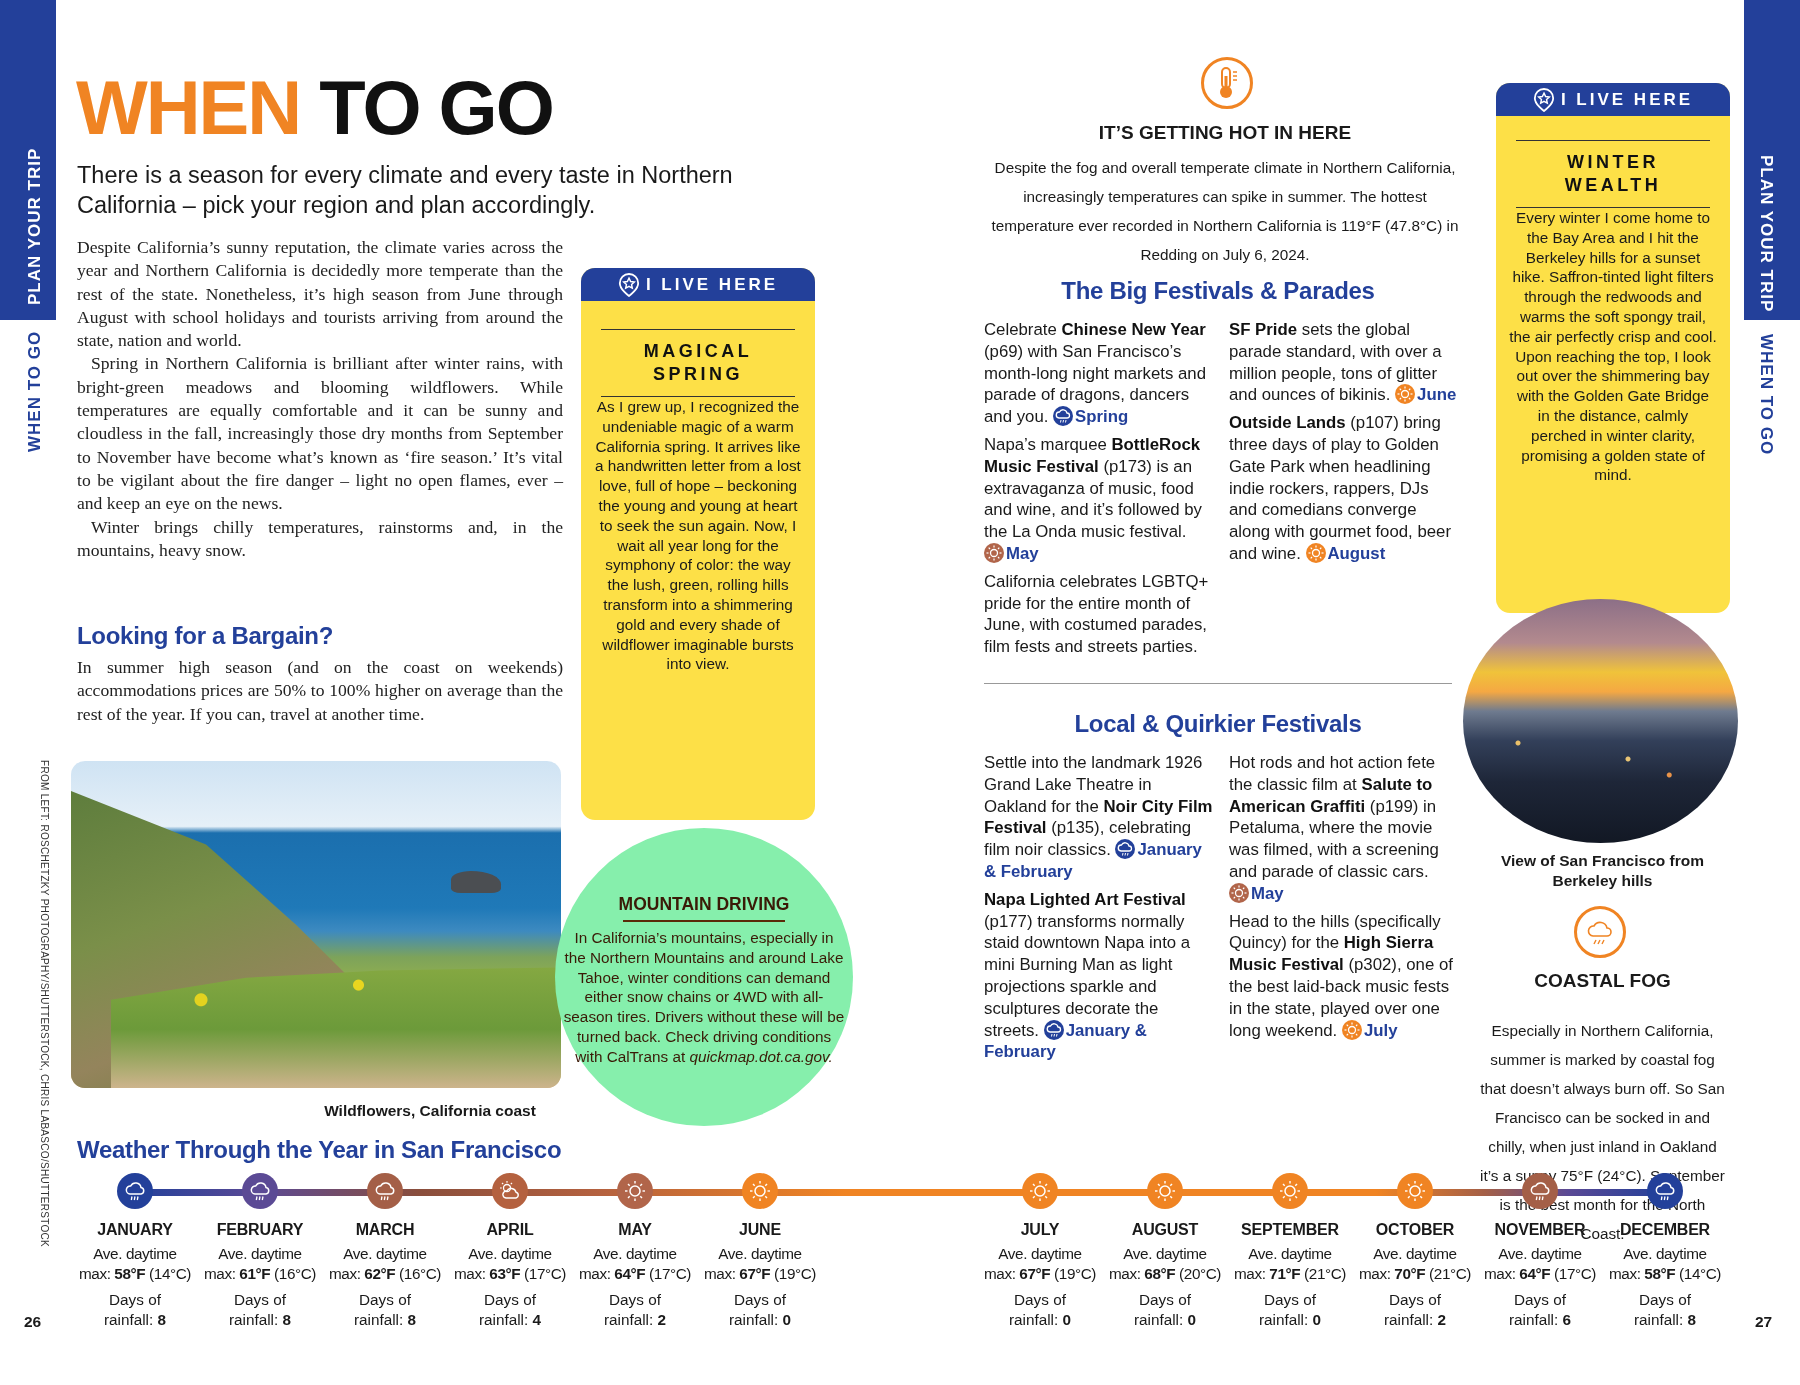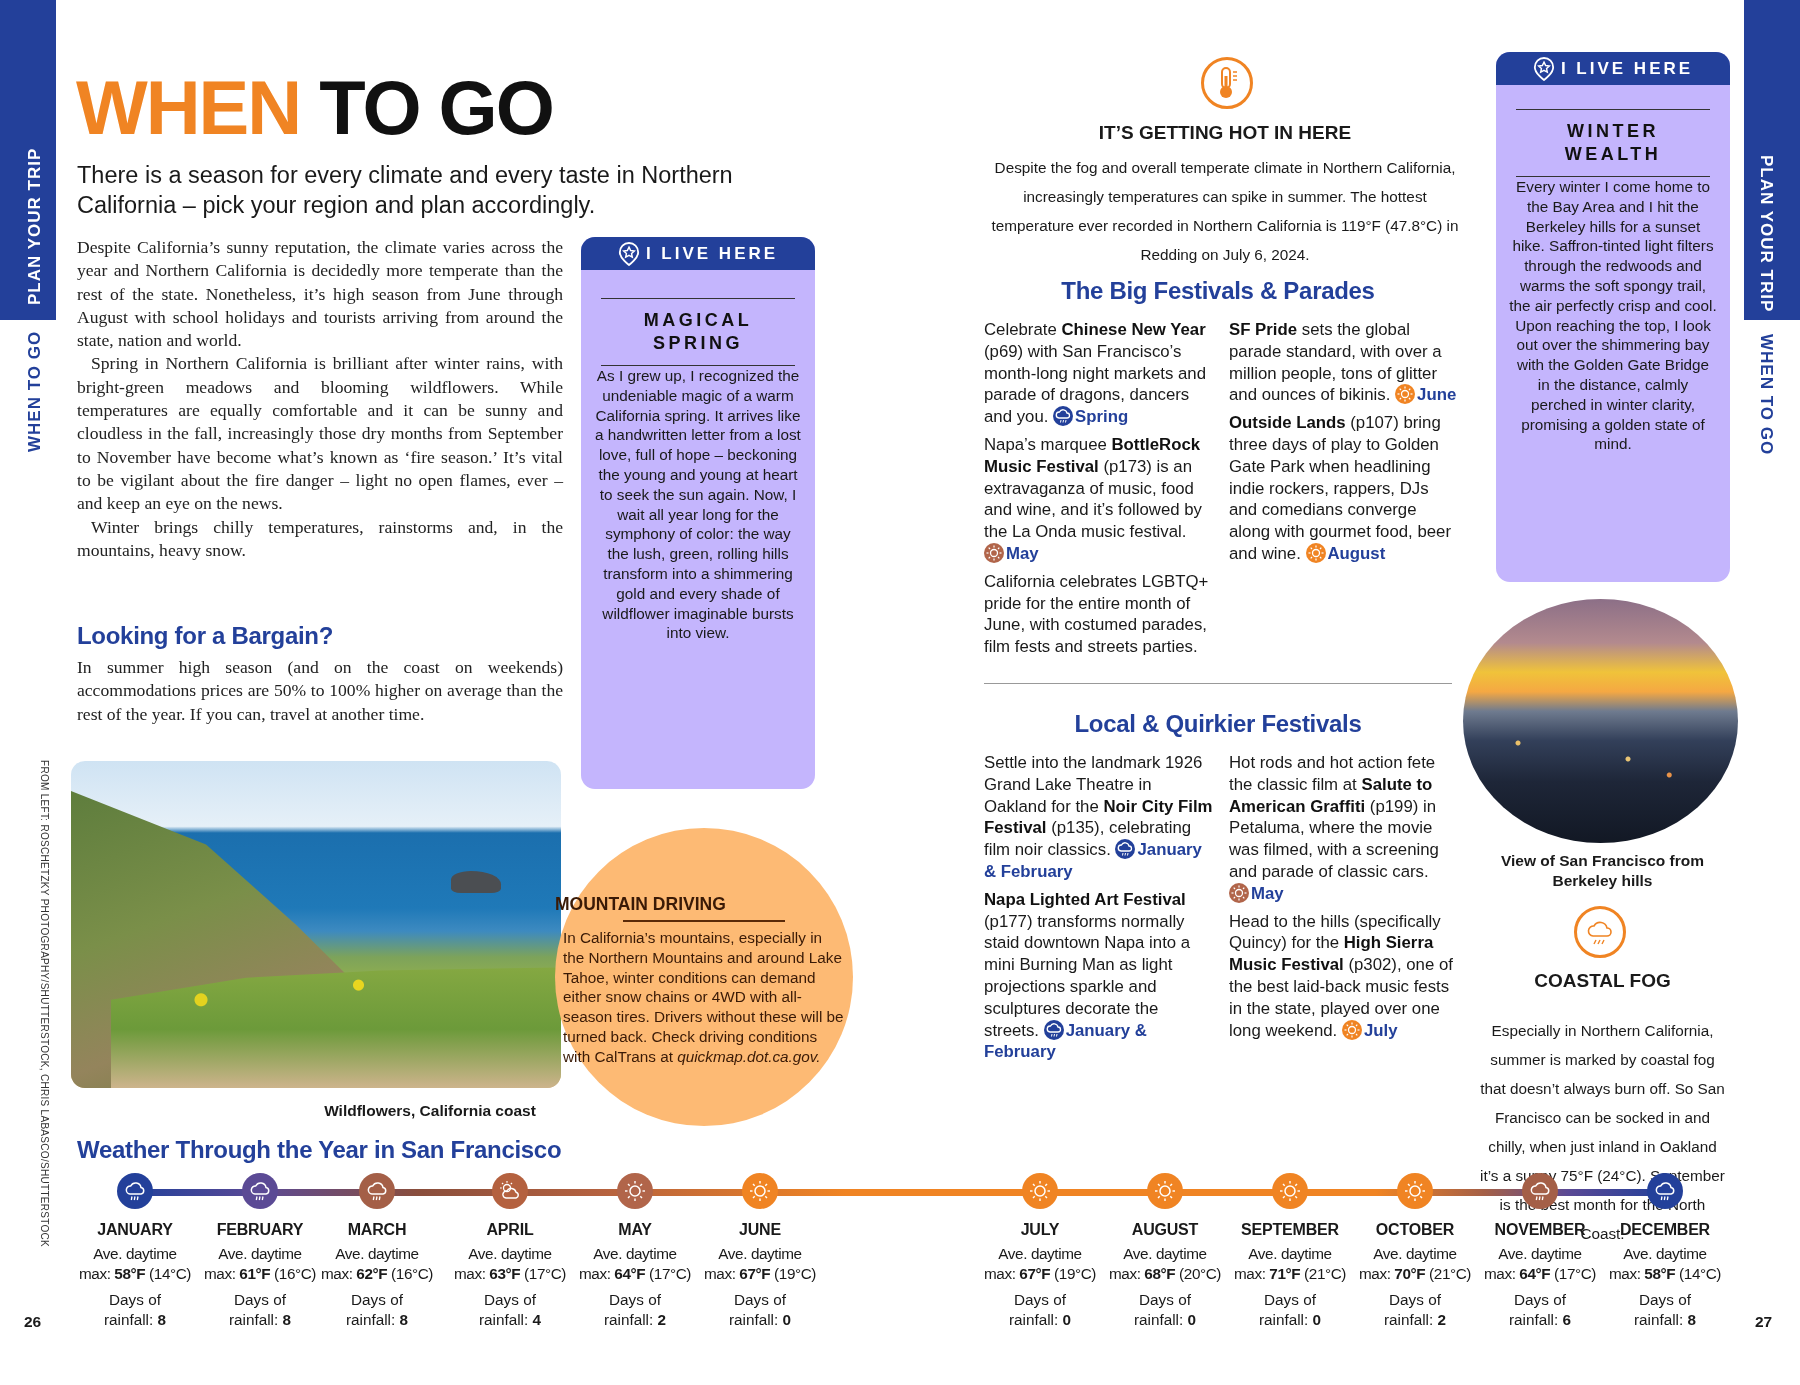--- a/index.html
+++ b/index.html
@@ -23,21 +23,21 @@
   .headline .w2 { color: #111; }
   .standfirst { position: absolute; left: 77px; top: 160px; width: 680px; font-size: 23.5px; line-height: 30px; color: #1a1a1a; }
 
   .body-serif { position: absolute; left: 77px; width: 486px; font-family: "Liberation Serif", serif; font-size: 17.6px; line-height: 23.3px; text-align: justify; color: #222; }
   .body-serif p { text-indent: 0; }
   .body-serif p + p { text-indent: 14px; }
 
   .subhead { position: absolute; font-weight: bold; font-size: 24px; color: #23409a; letter-spacing: -0.3px; }
 
   
-  .card { position: absolute; background: #c4b5fd; border-radius: 14px; overflow: hidden; text-align: center; }
+  .card { position: absolute; background: #fde047; border-radius: 14px; overflow: hidden; text-align: center; margin-top: 31px; }
   .card-head { background: #23409a; color: #fff; font-weight: bold; letter-spacing: 3px; font-size: 17px; height: 33px; display: flex; align-items: center; justify-content: center; gap: 6px; }
   .card-head svg { width: 22px; height: 24px; }
   .card-rule { height: 1px; background: #333; margin: 0 20px; }
   .card-title { font-weight: bold; letter-spacing: 3.5px; font-size: 18px; line-height: 23px; padding: 10px 20px; color: #111; }
   .card-intro { font-weight: bold; font-size: 15.5px; line-height: 20px; padding: 10px 14px 6px; }
   .card-intro .blue { color: #23409a; }
   .card-intro em { font-style: italic; }
   .card-body { font-size: 15.3px; line-height: 19.8px; padding: 0 13px; color: #1a1a1a; }
 
   
@@ -59,21 +59,21 @@
     background: linear-gradient(180deg, #cfe3f3 0%, #e6f0f8 20%, #1b6fae 22%, #1f79b8 45%, #3d8ac0 52%, #7da35a 60%, #a8bd42 75%, #c8c040 85%, #d6b68b 100%); }
   .photo-coast .cliff { position: absolute; left: 0; top: 30px; width: 300px; height: 297px; background: linear-gradient(160deg, #5e7d3d 0%, #7a8f49 40%, #94845c 70%, #6f7b3a 100%); clip-path: polygon(0 0, 45% 18%, 75% 45%, 100% 70%, 100% 100%, 0 100%); }
   .photo-coast .flowers { position: absolute; left: 40px; top: 180px; width: 450px; height: 147px; background: radial-gradient(circle at 20% 40%, #e3d21f 0 6px, transparent 7px), radial-gradient(circle at 55% 30%, #e9d61f 0 5px, transparent 6px), linear-gradient(180deg, #8fae45 0%, #6c9a3a 60%, #cdb48c 100%); clip-path: polygon(0 40%, 30% 25%, 60% 20%, 100% 18%, 100% 100%, 0 100%); }
   .photo-coast .rock { position: absolute; left: 380px; top: 110px; width: 50px; height: 22px; background: #4b4e52; border-radius: 40% 60% 20% 20%; }
   .caption { position: absolute; font-weight: bold; font-size: 15.5px; text-align: center; line-height: 20px; }
 
   .photo-sf { position: absolute; left: 1463px; top: 599px; width: 275px; height: 244px; border-radius: 50%; overflow: hidden;
     background: linear-gradient(180deg, #8c6f87 0%, #b38a8e 18%, #f0c33a 30%, #f5a843 38%, #6f7b8f 46%, #33405a 58%, #1e2638 75%, #121824 100%); }
   .photo-sf .lights { position: absolute; left: 0; top: 120px; width: 100%; height: 80px; background: radial-gradient(circle at 20% 30%, #ffcf6b 0 2px, transparent 3px), radial-gradient(circle at 60% 50%, #ffd57a 0 2px, transparent 3px), radial-gradient(circle at 75% 70%, #ff9f4a 0 2px, transparent 3px); opacity: .9; }
 
-  .mountain-circle { position: absolute; left: 555px; top: 828px; width: 298px; height: 298px; border-radius: 50%; background: #fdba74; }
+  .mountain-circle { position: absolute; left: 555px; top: 828px; width: 298px; height: 298px; border-radius: 50%; background: #86efac; text-align: center; }
   .mountain-circle .mt-title { position: absolute; left: 0; right: 0; top: 66px; font-weight: bold; font-size: 17.5px; color: #3a1a06; }
   .mountain-circle .mt-rule { position: absolute; left: 68px; right: 68px; top: 92px; height: 1.5px; background: #5a2a08; }
   .mountain-circle .mt-body { position: absolute; left: 8px; right: 8px; top: 100px; font-size: 15.3px; line-height: 19.8px; color: #3a1a06; }
 
   
   .wx-title { position: absolute; left: 77px; top: 1136px; font-size: 24px; font-weight: bold; color: #23409a; letter-spacing: -0.3px; }
   .wx-line { position: absolute; top: 1189px; height: 7px; }
   .wx-month { position: absolute; width: 126px; text-align: center; top: 1173px; }
   .wx-month .dot { width: 36px; height: 36px; border-radius: 50%; margin: 0 auto; display: flex; align-items: center; justify-content: center; }
   .wx-month .dot svg { width: 26px; height: 26px; }
@@ -305,21 +305,21 @@
           <path d="M8 16a4 4 0 0 1 .7-8 5.5 5.5 0 0 1 10.3 1.5 3.3 3.3 0 0 1 0 6.5z" fill="none" stroke="#fff" stroke-width="1.5"></path>
           <line x1="10" y1="18.5" x2="9.3" y2="22" stroke="#fff" stroke-width="1.3"></line>
           <line x1="13" y1="18.5" x2="12.3" y2="22" stroke="#fff" stroke-width="1.3"></line>
           <line x1="16" y1="18.5" x2="15.3" y2="22" stroke="#fff" stroke-width="1.3"></line>
         </svg>
       </div>
       <div class="mname">FEBRUARY</div>
       <div class="temp"><span>Ave. daytime</span><br><span>max: </span><b>61°F</b> <span>(16°C)</span></div>
       <div class="rain"><span>Days of</span><br><span>rainfall: </span><b>8</b></div>
     </div>
-    <div class="wx-month" style="left: 314px;">
+    <div class="wx-month" style="left: 322px;">
       <div class="dot" style="background:#a45f47">
         <svg viewBox="0 0 26 26">
           <path d="M8 16a4 4 0 0 1 .7-8 5.5 5.5 0 0 1 10.3 1.5 3.3 3.3 0 0 1 0 6.5z" fill="none" stroke="#fff" stroke-width="1.5"></path>
           <line x1="10" y1="18.5" x2="9.3" y2="22" stroke="#fff" stroke-width="1.3"></line>
           <line x1="13" y1="18.5" x2="12.3" y2="22" stroke="#fff" stroke-width="1.3"></line>
           <line x1="16" y1="18.5" x2="15.3" y2="22" stroke="#fff" stroke-width="1.3"></line>
         </svg>
       </div>
       <div class="mname">MARCH</div>
       <div class="temp"><span>Ave. daytime</span><br><span>max: </span><b>62°F</b> <span>(16°C)</span></div>

